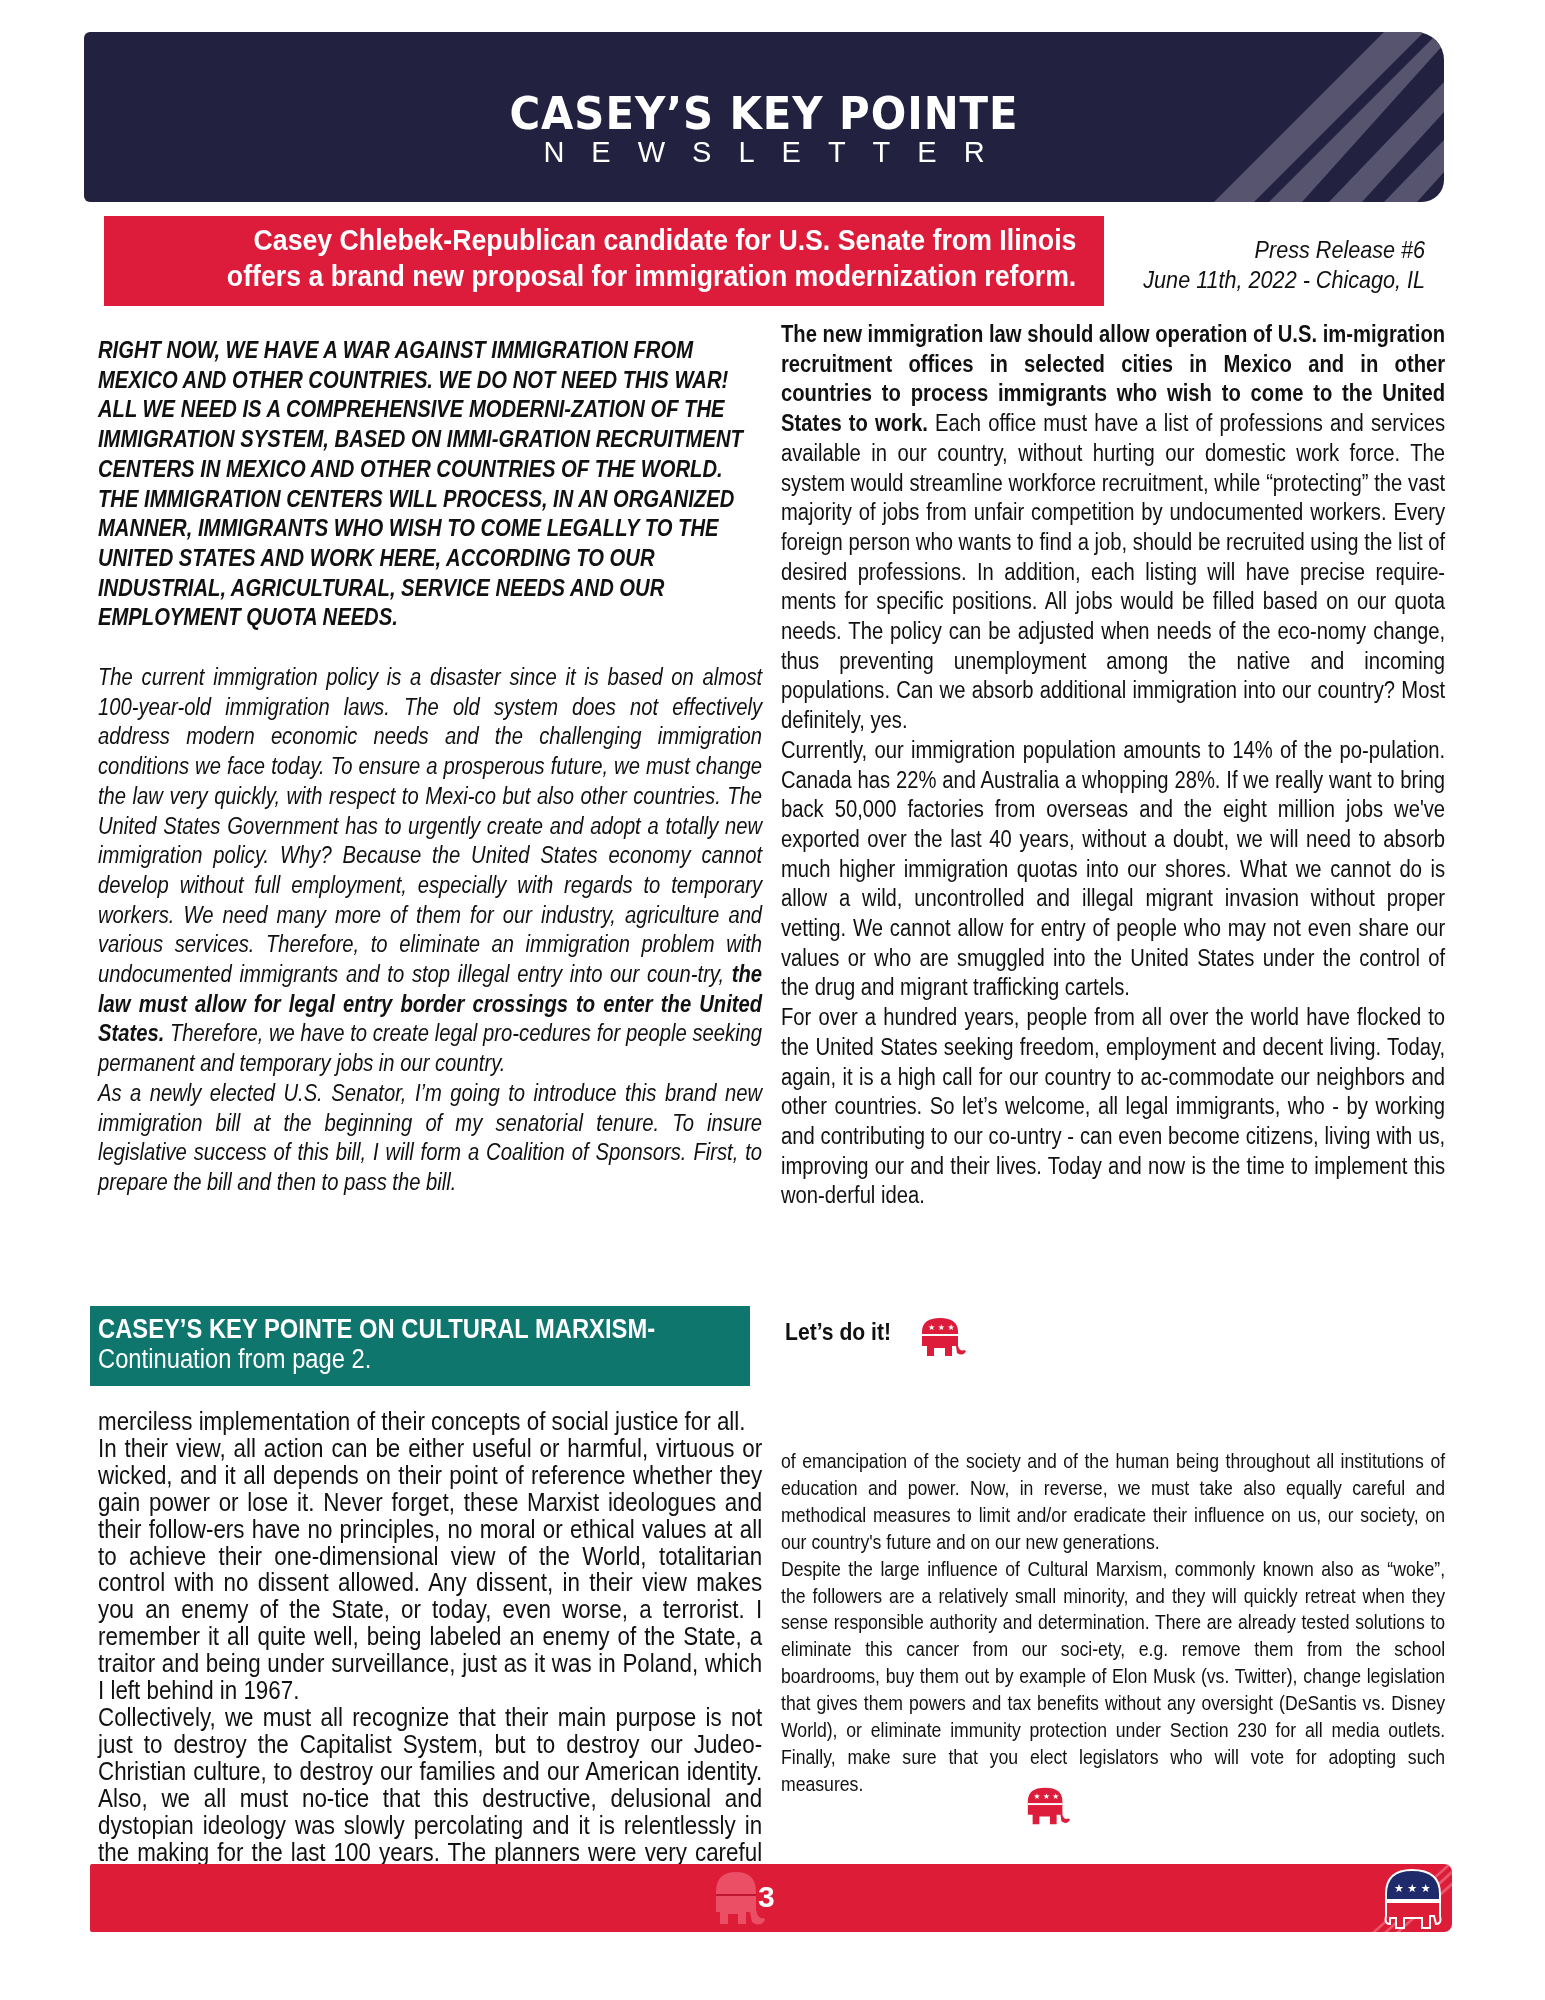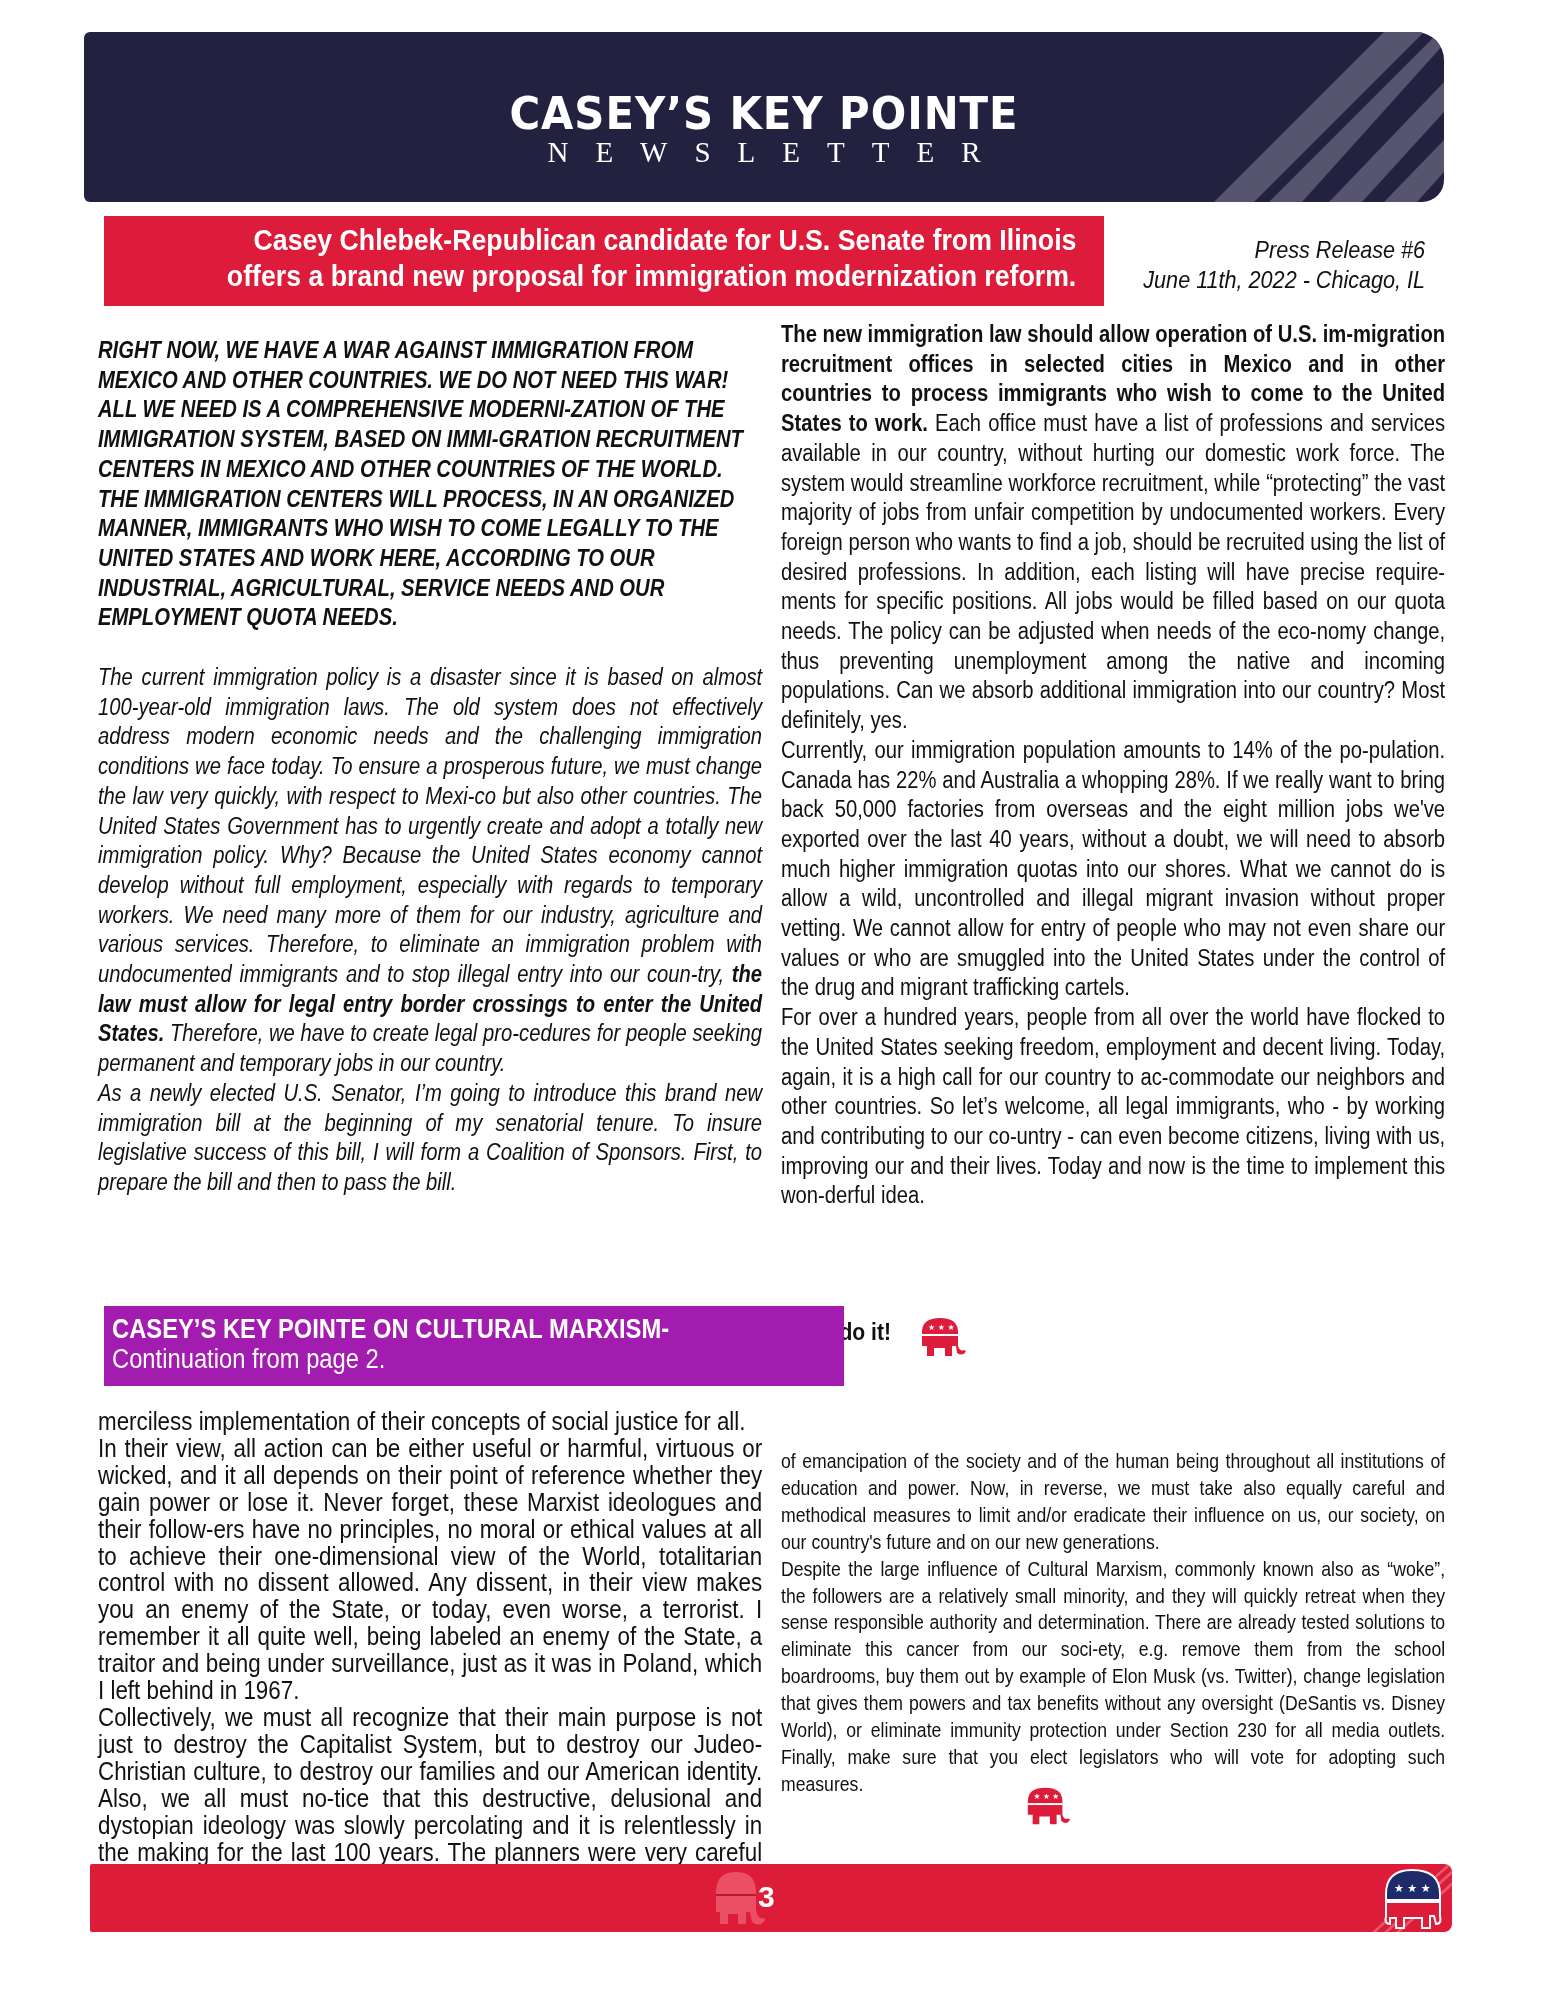--- a/index.html
+++ b/index.html
@@ -1,41 +1,41 @@
 <!DOCTYPE html>
 <html><head>
 <meta charset="utf-8">
 <style>
   html, body { margin: 0; padding: 0; background: #ffffff; }
   body { width: 1545px; height: 2000px; position: relative; overflow: hidden; font-family: "Liberation Sans", sans-serif; color: #111; }
 
   .masthead { position: absolute; left: 84px; top: 32px; width: 1360px; height: 170px; background: #22213f; border-radius: 6px 28px 22px 6px; overflow: hidden; }
   .masthead .stripes { position: absolute; right: 0; top: 0; width: 460px; height: 170px; }
   .masthead .title { position: absolute; left: 0; right: 0; top: 60px; text-align: center; color: #fff; font-family: "DejaVu Sans", sans-serif; font-weight: bold; font-size: 44px; letter-spacing: 1px; line-height: 1; transform: scaleX(0.95); }
-  .masthead .subtitle { position: absolute; left: 0; right: 0; top: 106px; text-align: center; color: #fff; font-family: Liberation Serif, serif; font-size: 29px; letter-spacing: 27px; padding-left: 27px; line-height: 1; font-weight: 300; }
+  .masthead .subtitle { position: absolute; left: 0; right: 0; top: 106px; text-align: center; color: #fff; font-family: Liberation Sans, sans-serif; font-size: 29px; letter-spacing: 27px; padding-left: 27px; line-height: 1; font-weight: 300; }
 
   .headline-box { position: absolute; left: 104px; top: 216px; width: 1000px; height: 90px; background: #dc1c3a; color: #fff; }
   .headline-box .line { position: absolute; right: 28px; font-family: "Liberation Sans", sans-serif; font-size: 29px; font-weight: bold; transform: scaleX(0.92); transform-origin: right center; white-space: nowrap; }
   .headline-box .l1 { top: 8px; }
   .headline-box .l2 { top: 44px; }
 
   .press { position: absolute; right: 120px; top: 235px; text-align: right; font-style: italic; font-size: 24px; line-height: 30px; transform: scaleX(0.9); transform-origin: right center; white-space: nowrap; }
 
   .col { position: absolute; font-size: 23.5px; line-height: 29.7px; text-align: justify; }
   .col p { margin: 0; }
   .col .cond { display: block; transform: scaleX(0.86); transform-origin: left top; width: 116.3%; }
   .col-left-top { left: 98px; top: 336px; width: 664px; font-style: italic; }
   .col-right-top { left: 781px; top: 320px; width: 664px; }
   .col-left-bottom { left: 98px; top: 1408px; width: 664px; font-size: 26px; line-height: 26.9px; }
   .col-right-bottom { left: 781px; top: 1448px; width: 664px; font-size: 20.5px; line-height: 26.9px; }
   .caps { font-weight: bold; text-align: left; }
   .b { font-weight: bold; }
   .gap { height: 30px; }
 
-  .section-box { position: absolute; left: 104px; top: 1306px; width: 740px; height: 80px; background: #a21caf; color: #fff; }
+  .section-box { position: absolute; left: 90px; top: 1306px; width: 660px; height: 80px; background: #0f766e; color: #fff; }
   .section-box .t1 { position: absolute; left: 8px; top: 8px; font-size: 27px; font-weight: bold; transform: scaleX(0.88); transform-origin: left center; white-space: nowrap; }
   .section-box .t2 { position: absolute; left: 8px; top: 38px; font-size: 27px; transform: scaleX(0.88); transform-origin: left center; white-space: nowrap; }
 
   .letsdo { position: absolute; left: 785px; top: 1318px; font-size: 24px; font-weight: bold; transform: scaleX(0.88); transform-origin: left center; white-space: nowrap; }
   .elephant-1 { position: absolute; left: 918px; top: 1316px; width: 50px; height: 42px; }
   .elephant-2 { position: absolute; left: 1024px; top: 1785px; width: 48px; height: 42px; }
 
   .footer { position: absolute; left: 90px; top: 1864px; width: 1362px; height: 68px; background: #dd1c38; border-radius: 2px 8px 8px 2px; overflow: hidden; }
   .footer .fstripes { position: absolute; right: 0; top: 0; width: 200px; height: 68px; }
   .footer .page-num { position: absolute; left: 668px; top: 16px; color: #fff; font-weight: bold; font-size: 30px; }

